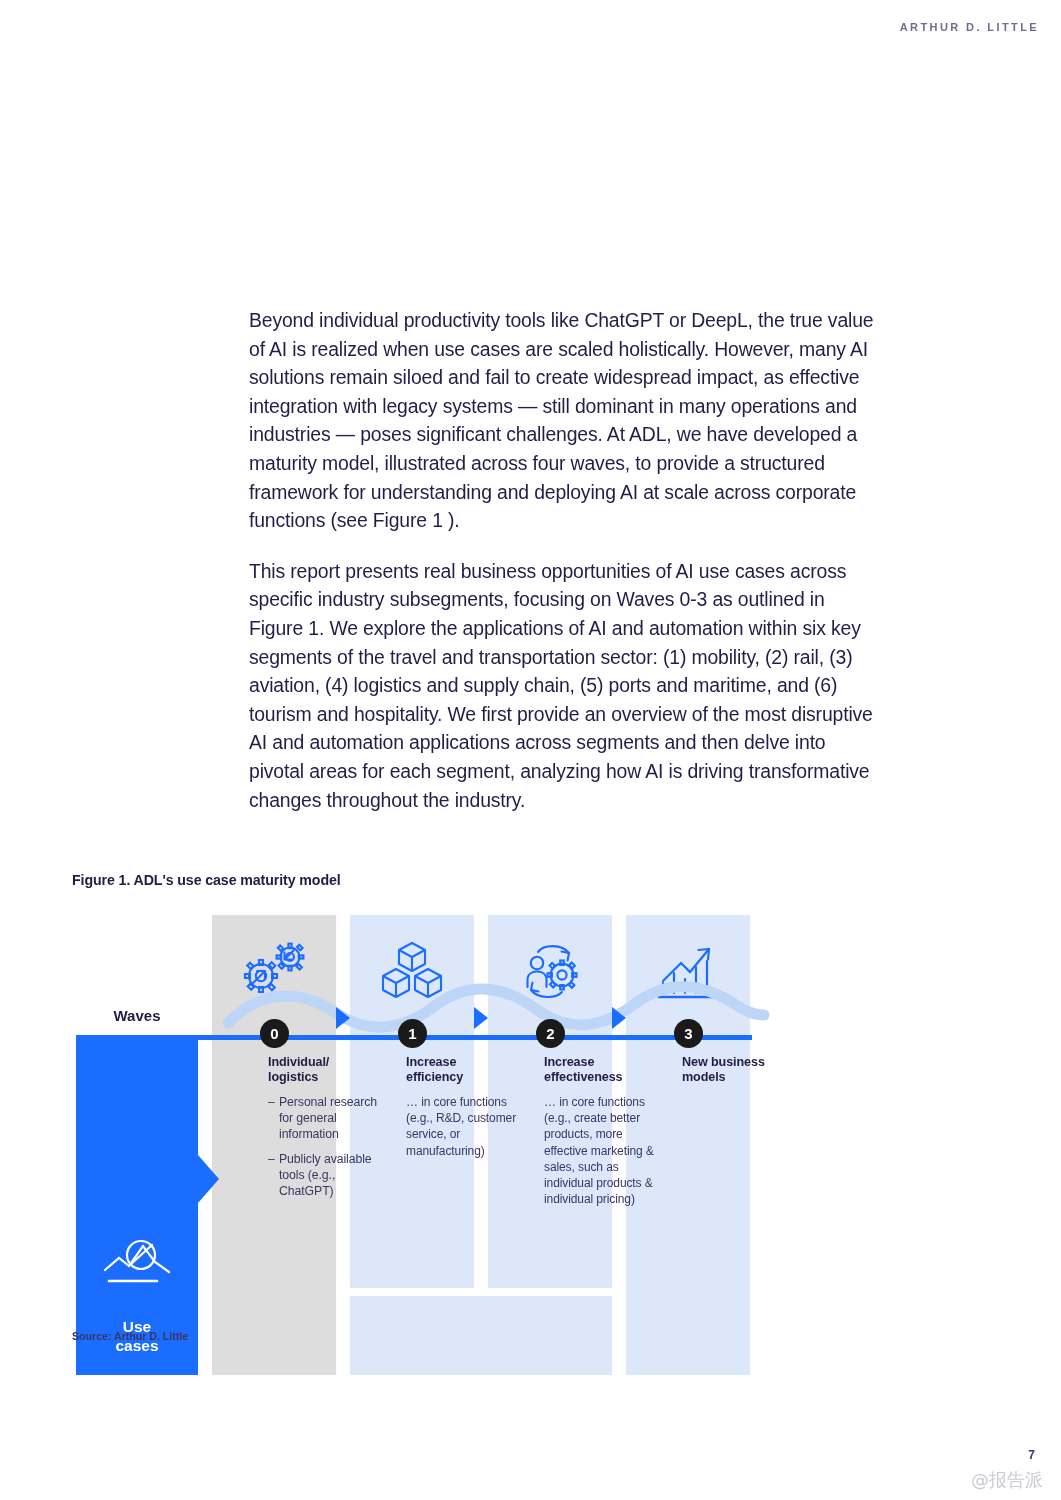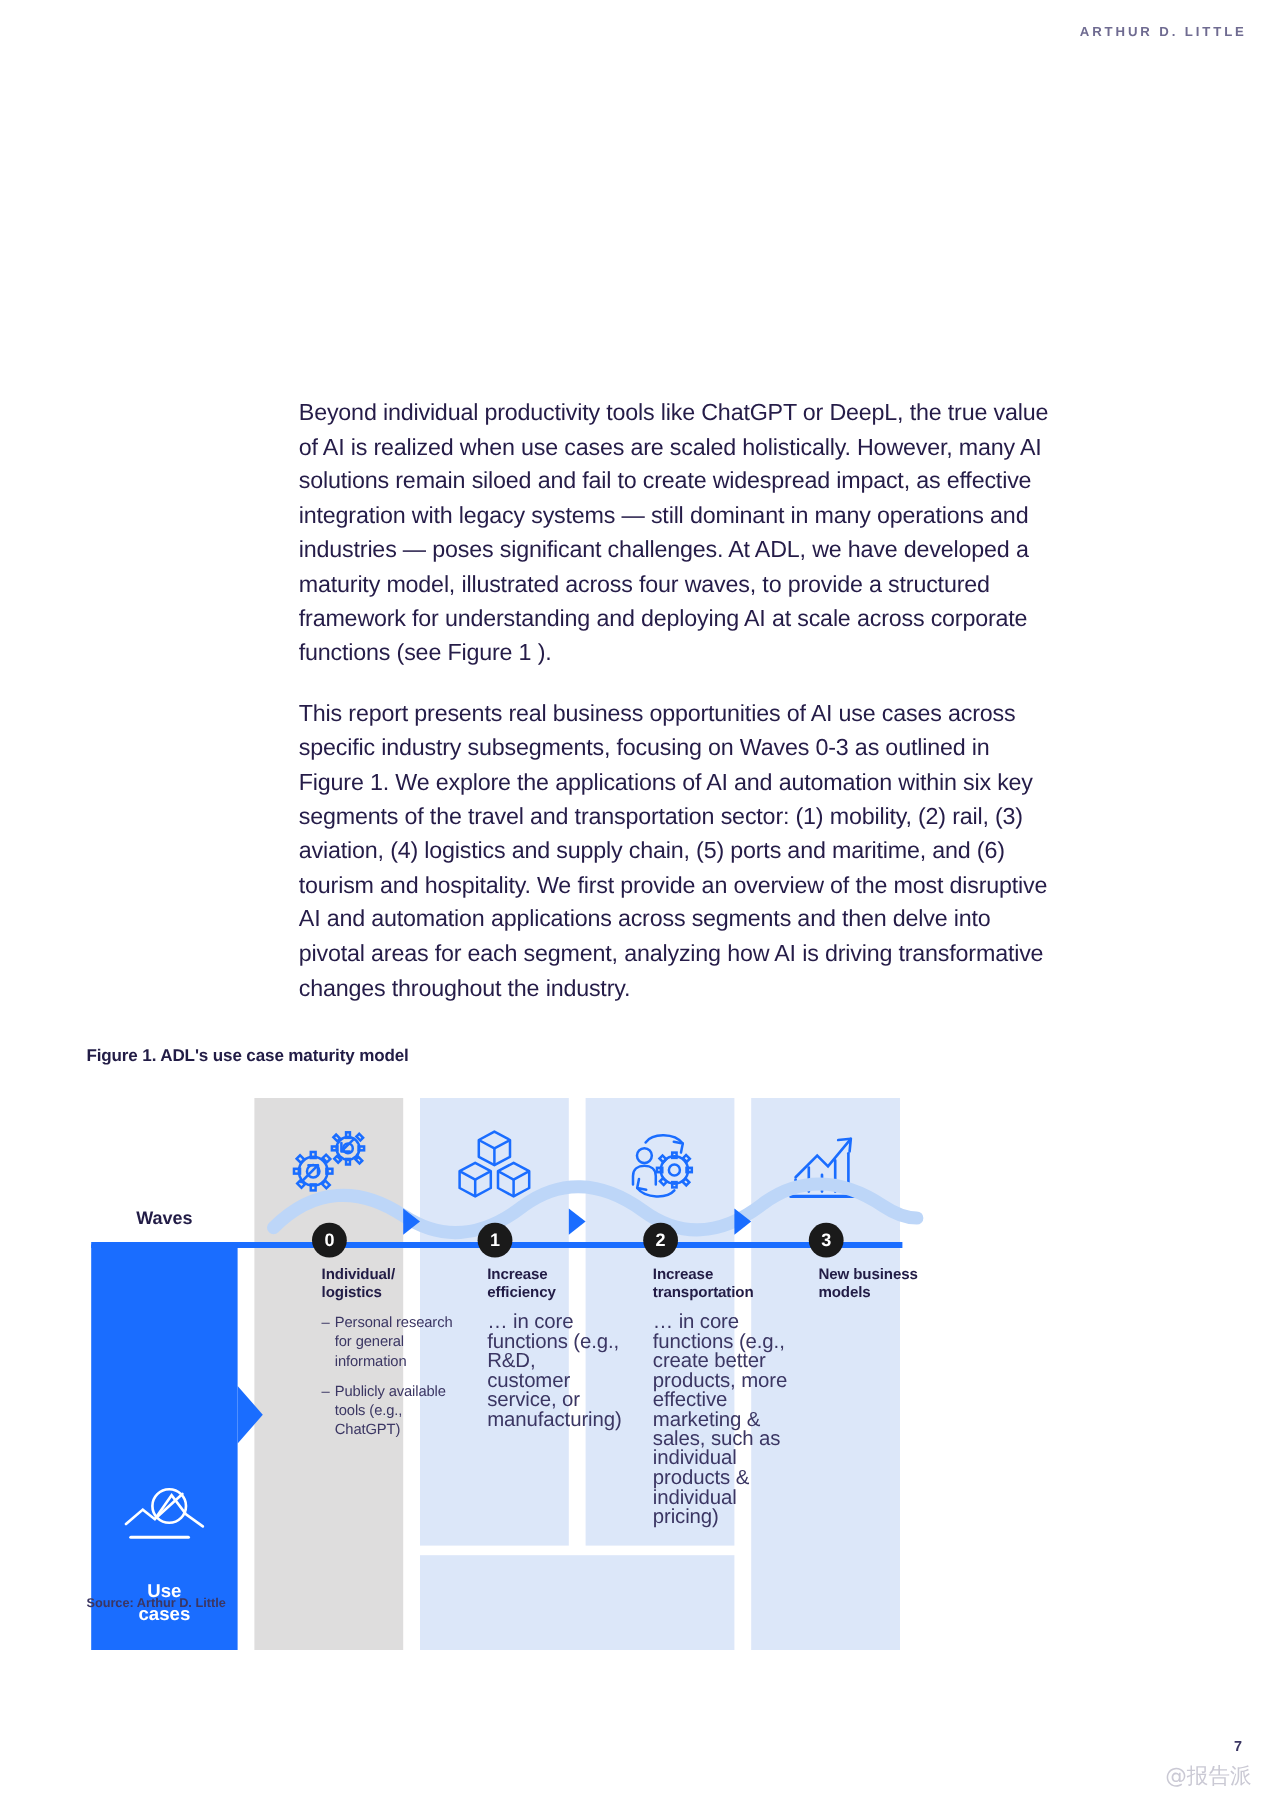--- a/index.html
+++ b/index.html
@@ -14,21 +14,21 @@
 
   
   .brand {
     position: absolute; top: 21px; right: 22px;
     font-size: 11px; font-weight: 700;
     letter-spacing: 2.4px;
     color: #6f6b91;
   }
 
   
-  .prose { position: absolute; left: 249px; top: 306px; width: 630px; margin-top: 24px; }
+  .prose { position: absolute; left: 249px; top: 306px; width: 630px; }
   .prose p {
     font-size: 19.4px;
     line-height: 28.6px;
     color: #251c48;
     letter-spacing: -0.15px;
   }
   .prose p + p { margin-top: 22px; }
 
   
   .fig-caption {
@@ -110,21 +110,21 @@
   .t0 { left: 220px; width: 116px; }
   .t1 { left: 358px; }
   .t2 { left: 496px; }
   .t3 { left: 634px; }
 
   .coltext h4 {
     font-size: 12.6px; font-weight: 700; line-height: 15px;
     color: #221c46; margin-bottom: 9px; letter-spacing: -0.1px;
   }
   .coltext p {
-    font-size: 17px; line-height: 16.2px;
+    font-size: 12px; line-height: 16.2px;
     color: #3b3663; letter-spacing: -0.1px;
   }
   .bullet {
     font-size: 12.3px; line-height: 16.2px; color: #3b3663;
     padding-left: 11px; position: relative; margin-bottom: 8px;
     letter-spacing: -0.1px;
   }
   .bullet::before {
     content: "–"; position: absolute; left: 0; top: 0;
   }
@@ -311,21 +311,21 @@
     <h4>
       <span>Increase</span><br>
       <span>efficiency</span>
     </h4>
     <p>… in core functions (e.g., R&amp;D, customer service, or manufacturing)</p>
   </div>
 
   <div class="coltext t2">
     <h4>
       <span>Increase</span><br>
-      <span>transportation</span>
+      <span>effectiveness</span>
     </h4>
     <p>… in core functions (e.g., create better products, more effective marketing &amp; sales, such as individual products &amp; individual pricing)</p>
   </div>
 
   <div class="coltext t3">
     <h4>
       <span>New business</span><br>
       <span>models</span>
     </h4>
   </div>

